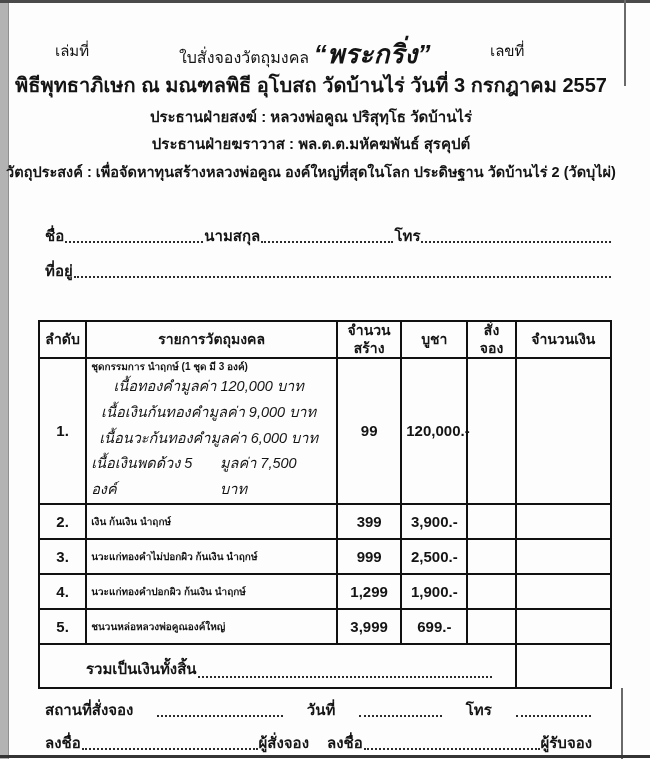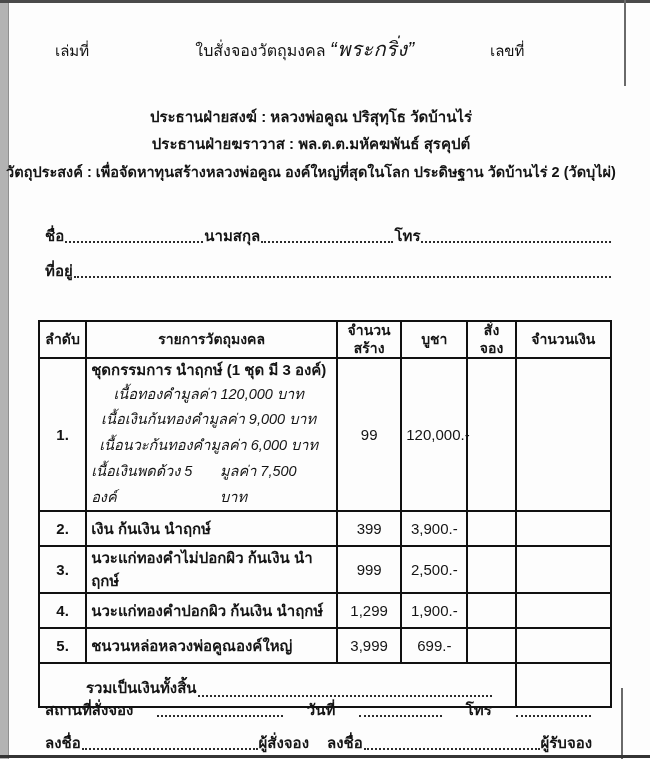--- a/index.html
+++ b/index.html
@@ -15,41 +15,41 @@
   .scan-right-top{position:absolute;left:624px;top:0;width:2px;height:86px;background:#6a6a6a;}
   .scan-right-bottom{position:absolute;left:621px;top:688px;width:2px;height:71px;background:#6a6a6a;}
 
   .abs{position:absolute;}
   .center{left:0;right:28px;text-align:center;}
 
   .hdr-row{top:33px;left:0;right:0;height:26px;}
   .volume{position:absolute;left:55px;top:6px;font-size:15px;}
   .number{position:absolute;left:490px;top:6px;font-size:15px;}
   .title-wrap{position:absolute;left:120px;right:160px;text-align:center;font-size:16px;}
-  .title-name{font-weight:normal;font-style:italic;font-size:20px;letter-spacing:0.5px;}
+  .title-name{font-weight:bold;font-style:italic;font-size:26px;letter-spacing:0.5px;}
 
   .ceremony{top:72px;font-size:20px;font-weight:bold;line-height:1.3;}
   .chair{font-size:15px;font-weight:bold;line-height:1.3;}
   .purpose{top:160px;font-size:14.5px;font-weight:bold;}
 
   .fill-line{display:flex;align-items:flex-end;font-size:15px;font-weight:bold;line-height:1.35;text-align:center;}
   .fill-line .lbl{white-space:nowrap;}
   .dots{flex-grow:1;border-bottom:2px dotted #2b2b2b;margin:0 1px 3px 1px;height:1px;}
 
   table.order{
     position:absolute;top:320px;left:38px;border-collapse:collapse;table-layout:fixed;
     width:574px;font-size:15px;
   }
   table.order td,table.order th{border:2px solid #111;padding:0 4px;vertical-align:middle;}
   th{font-weight:bold;font-size:14px;padding:4px 2px;line-height:1.25;}
   .c{text-align:center;}
   .item-cell{padding:4px 8px 4px 12px;vertical-align:top;}
-  .item-title{font-weight:bold;font-size:15px;line-height:1.5;}
+  .item-title{font-weight:bold;font-size:10px;line-height:1.5;}
   .sub-line{display:flex;justify-content:center;padding-right:6px;font-size:14.5px;line-height:1.78;font-style:italic;}
-  .num{font-weight:normal;vertical-align:top;padding-top:5px;}
+  .num{font-weight:bold;vertical-align:top;padding-top:5px;}
   .no-cell{font-weight:bold;vertical-align:top;padding-top:5px;}
   .mid td{height:33px;}
   .mid .item-cell,.mid .no-cell,.mid .num{vertical-align:middle;padding-top:0;}
   .total-row td{height:42px;}
   .total-line{display:flex;align-items:flex-end;padding:8px 18px 2px 42px;font-size:15px;}
   .total-line .lbl{font-weight:bold;white-space:nowrap;}
 
   .foot1{top:700px;left:45px;right:58px;gap:23px;}
   .foot2{top:733px;left:45px;right:58px;}
   .gap{width:18px;flex:none;}
@@ -65,20 +65,21 @@
 
   <div class="abs hdr-row">
     <span class="volume">เล่มที่</span>
     <span class="title-wrap">
       <span>ใบสั่งจองวัตถุมงคล</span>
       <span class="title-name">“พระกริ่ง”</span>
     </span>
     <span class="number">เลขที่</span>
   </div>
 
+  <div class="abs center ceremony" style="top:72px;">พิธีพุทธาภิเษก ณ มณฑลพิธี อุโบสถ วัดบ้านไร่ วันที่ 3 กรกฎาคม 2557</div>
   <div class="abs center chair" style="top:134px;">ประธานฝ่ายฆราวาส : พล.ต.ต.มหัคฆพันธ์ สุรคุปต์</div>
   <div class="abs center chair" style="top:107px;">ประธานฝ่ายสงฆ์ : หลวงพ่อคูณ ปริสุทฺโธ วัดบ้านไร่</div>
   <div class="abs center purpose">วัตถุประสงค์ : เพื่อจัดหาทุนสร้างหลวงพ่อคูณ องค์ใหญ่ที่สุดในโลก ประดิษฐาน วัดบ้านไร่ 2 (วัดบุไผ่)</div>
 
   <div class="abs fill-line" style="top:226px;left:45px;right:38px;">
     <span class="lbl">ชื่อ</span>
     <span class="dots" style="flex-grow:142;"></span>
     <span class="lbl">นามสกุล</span>
     <span class="dots" style="flex-grow:136;"></span>
     <span class="lbl">โทร</span>

